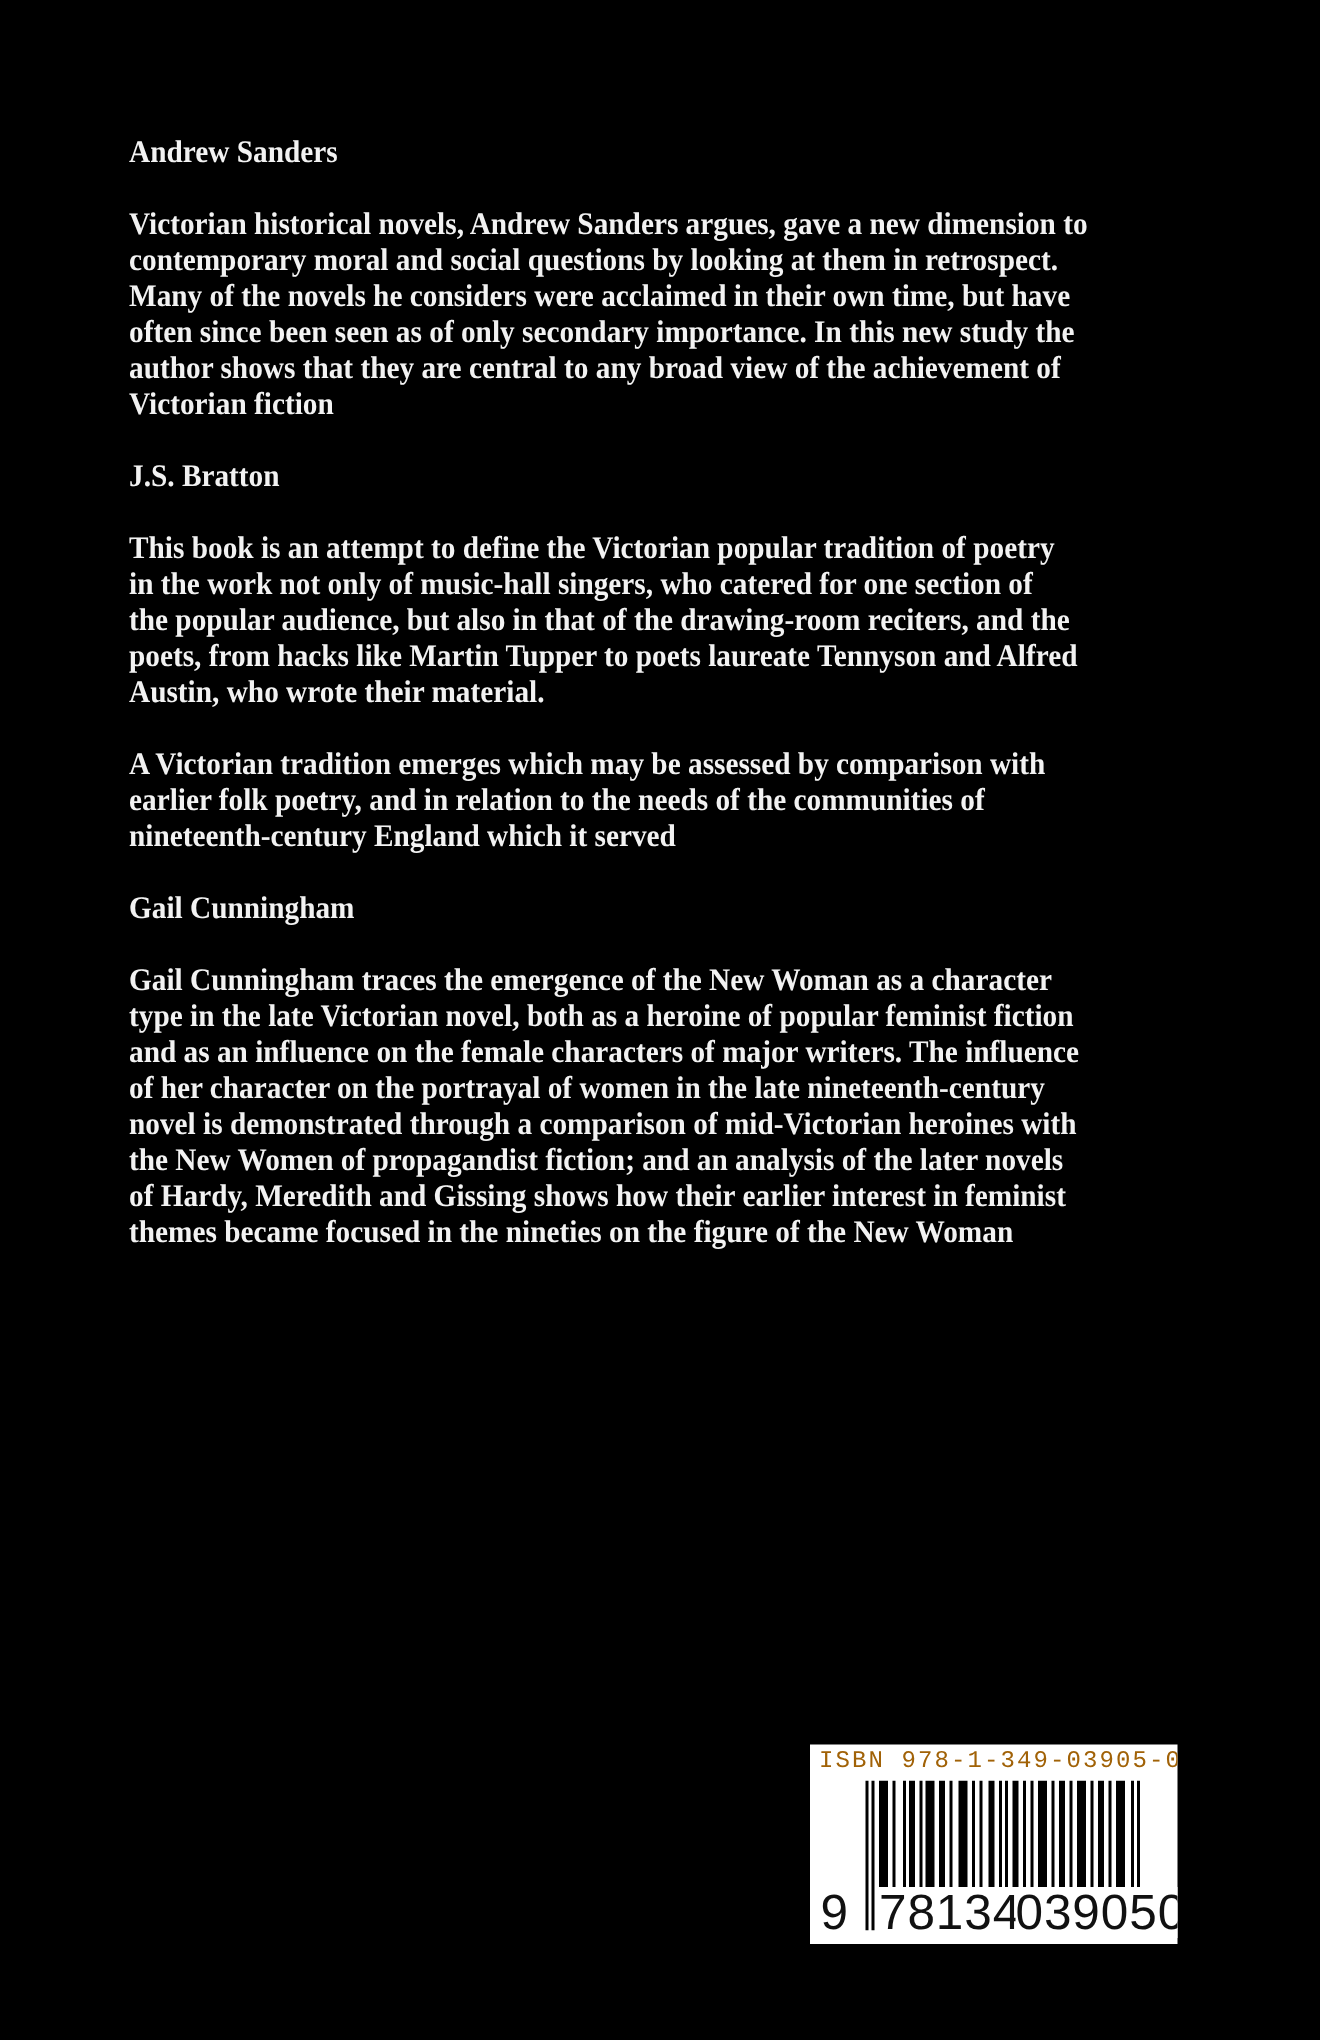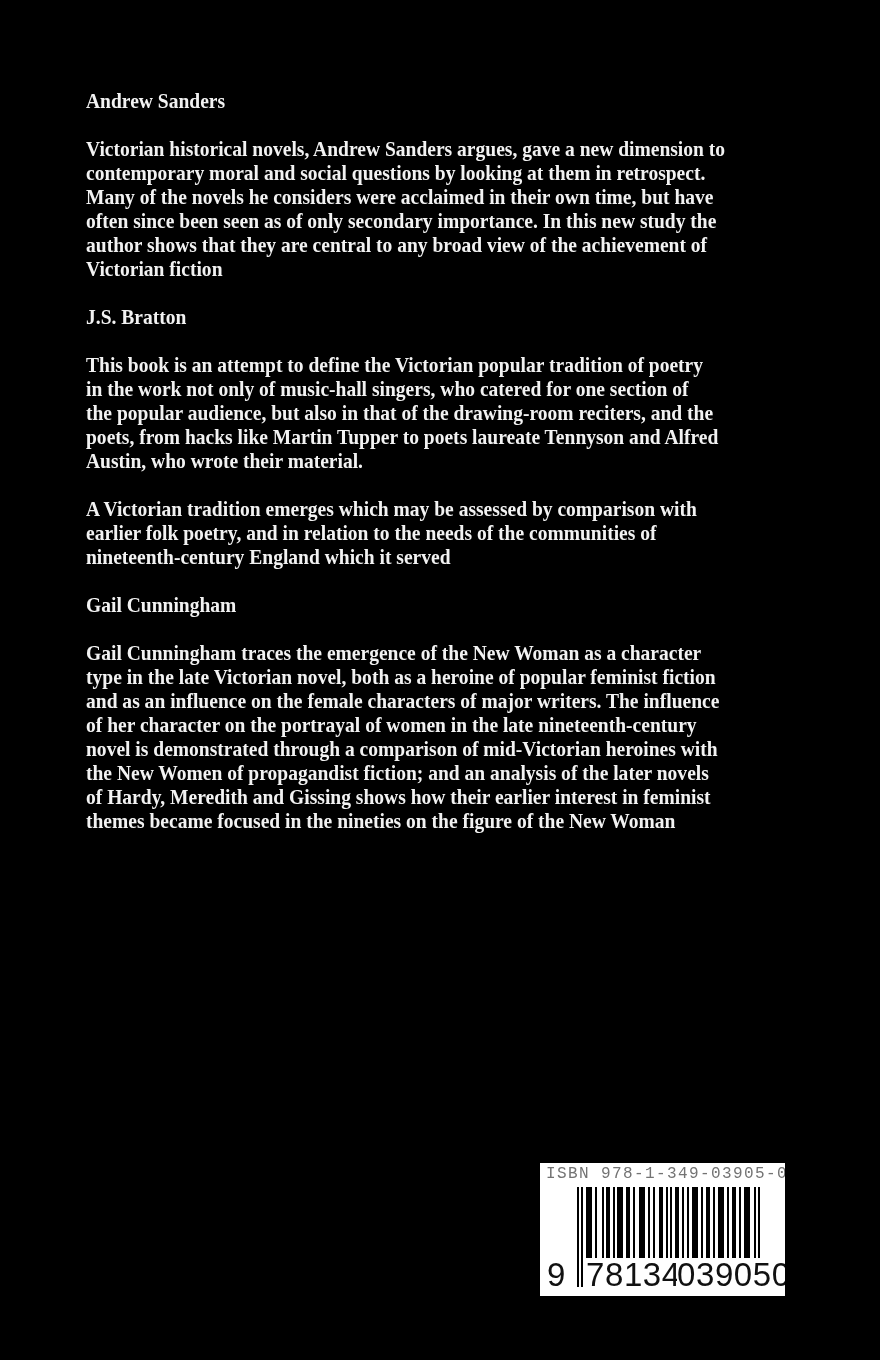--- a/index.html
+++ b/index.html
@@ -52,21 +52,21 @@
   }
   .isbn-label {
     position: absolute;
     left: 6px;
     top: 2px;
     font-family: "Liberation Mono", "DejaVu Sans Mono", monospace;
     font-size: 16px;
     line-height: 18px;
     letter-spacing: 1.4px;
     white-space: nowrap;
-    color: #737373;
+    color: #a16207;
   }
   .bars {
     position: absolute;
     left: 0;
     top: 24px;
     width: 245px;
     height: 100px;
   }
   .ean-digits {
     position: absolute;

